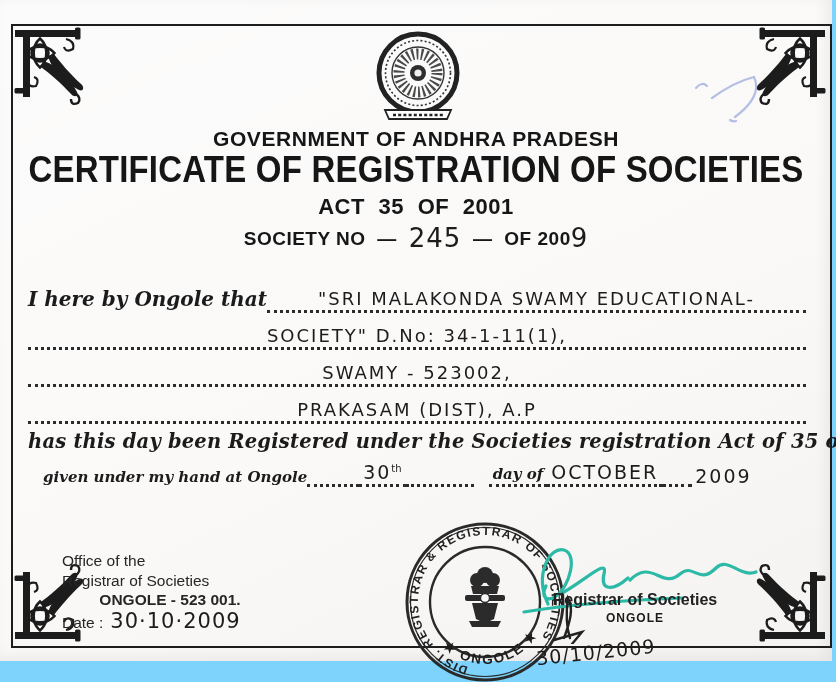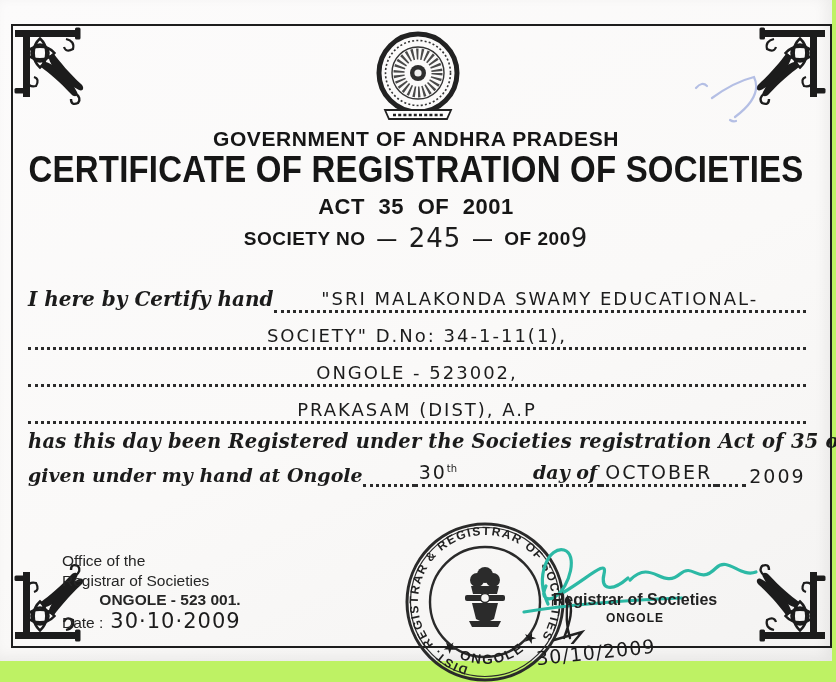--- a/index.html
+++ b/index.html
@@ -1,16 +1,16 @@
 <!DOCTYPE html>
 <html><head>
 <meta charset="utf-8">
 <style>
   html,body{margin:0;padding:0;background:#e9ebec;}
-  .viewport{position:relative;width:836px;height:682px;overflow:hidden;background:#bef264;font-family:"Liberation Sans",sans-serif;}
+  .viewport{position:relative;width:836px;height:682px;overflow:hidden;background:#7dd3fc;font-family:"Liberation Sans",sans-serif;}
   .paper{position:absolute;left:0;top:0;width:832px;height:661px;
     background:linear-gradient(155deg,#fcfbfb 0%,#faf9f8 55%,#f4f3f2 100%);
     box-shadow:inset -6px -4px 14px rgba(0,0,0,.06);}
   .frame{position:absolute;left:11px;top:24px;width:817px;height:620px;border:2.5px solid #1d1d1d;}
   .corner{position:absolute;width:84px;height:84px;}
   .corner.tl{left:13px;top:26px;}
   .corner.tr{right:9px;top:26px;transform:scaleX(-1);}
   .corner.bl{left:13px;bottom:39px;transform:scaleY(-1);}
   .corner.br{right:9px;bottom:39px;transform:scale(-1,-1);}
 
@@ -27,21 +27,21 @@
 
   .script{font-family:"DejaVu Serif",serif;font-style:italic;font-weight:bold;color:#1b1b1b;}
 
   .bodyarea{position:absolute;left:28px;width:778px;top:276px;}
   .cline{position:relative;height:37px;display:flex;align-items:flex-end;}
   .cline .fill{flex:1;border-bottom:3px dotted #2b2b2b;text-align:center;padding-bottom:1px;}
   .cline .hand{font-size:18px;}
   .certify-label{font-size:20px;padding-bottom:2px;white-space:nowrap;}
   .plain-script{margin-top:6px;font-size:19.5px;letter-spacing:.2px;white-space:nowrap;}
   .given{display:flex;align-items:flex-end;height:34px;}
-  .given .script{font-size:19px;padding-bottom:1px;white-space:nowrap;}
+  .given .script{font-size:15px;padding-bottom:1px;white-space:nowrap;margin-left:15px;}
   .dots{display:inline-block;border-bottom:3px dotted #2b2b2b;height:20px;}
   .du{border-bottom:3px dotted #2b2b2b;padding:0 4px 1px 4px;}
   .given .hand{font-size:19px;}
   sup.ord{font-size:10px;vertical-align:super;letter-spacing:0;}
 
   .office{position:absolute;left:62px;top:551px;font-size:15.5px;color:#262626;line-height:19.5px;}
   .office .b{font-weight:bold;text-align:right;}
   .daterow{margin-top:2px;display:flex;align-items:baseline;}
   .daterow .hand{font-size:21px;margin-left:7px;letter-spacing:1px;}
 
@@ -109,28 +109,28 @@
   <div class="hdr socno">
     <span>SOCIETY NO</span>
     <span class="dash">—</span>
     <span class="hand">245</span>
     <span class="dash">—</span>
     <span>OF 200</span><span class="hand">9</span>
   </div>
 
   <div class="bodyarea">
     <div class="cline">
-      <span class="script certify-label">I here by Certify hand</span>
+      <span class="script certify-label">I here by Ongole that</span>
       <span class="fill"><span class="hand">"SRI MALAKONDA SWAMY EDUCATIONAL-</span></span>
     </div>
     <div class="cline">
       <span class="fill"><span class="hand">SOCIETY"  D.No: 34-1-11(1),</span></span>
     </div>
     <div class="cline">
-      <span class="fill"><span class="hand">ONGOLE - 523002,</span></span>
+      <span class="fill"><span class="hand">SWAMY - 523002,</span></span>
     </div>
     <div class="cline">
       <span class="fill"><span class="hand">PRAKASAM (DIST), A.P</span></span>
     </div>
     <div class="script plain-script">has this day been Registered under the Societies registration Act of 35 of 2001</div>
     <div class="given">
       <span class="script">given under my hand at Ongole</span>
       <span class="dots" style="width:52px"></span>
       <span class="hand du"><span>30</span><sup class="ord">th</sup></span>
       <span class="dots" style="width:68px"></span>

